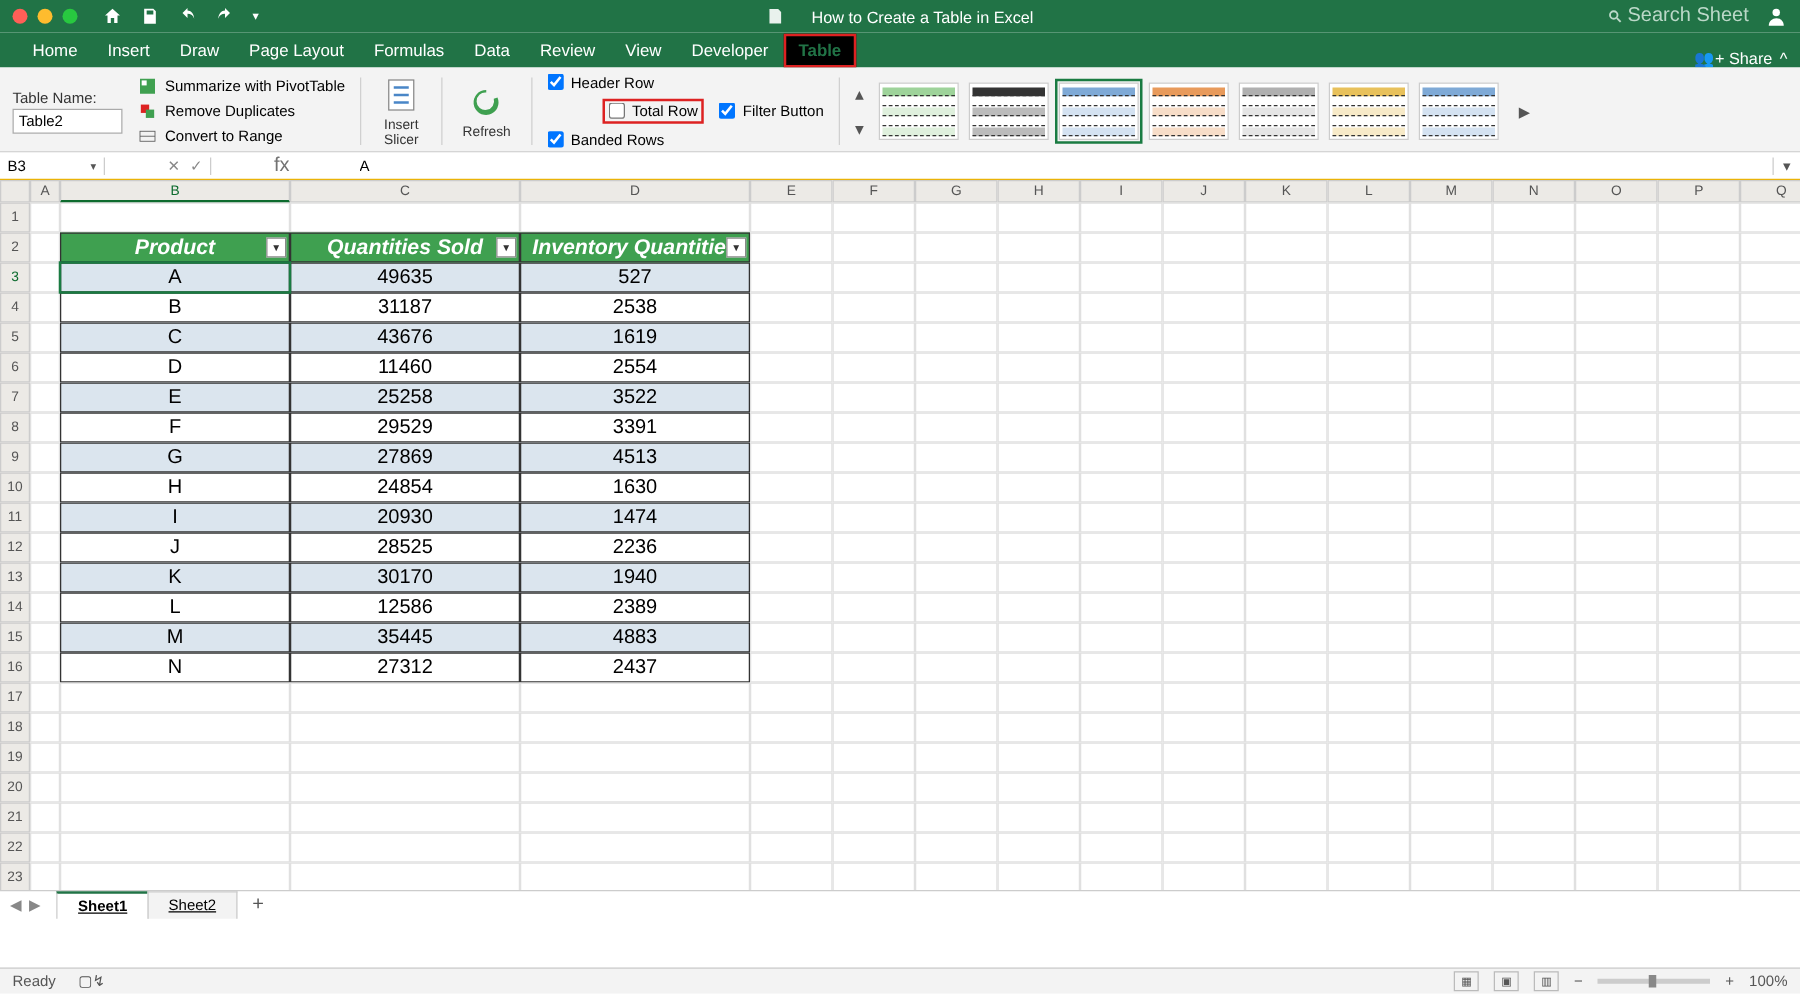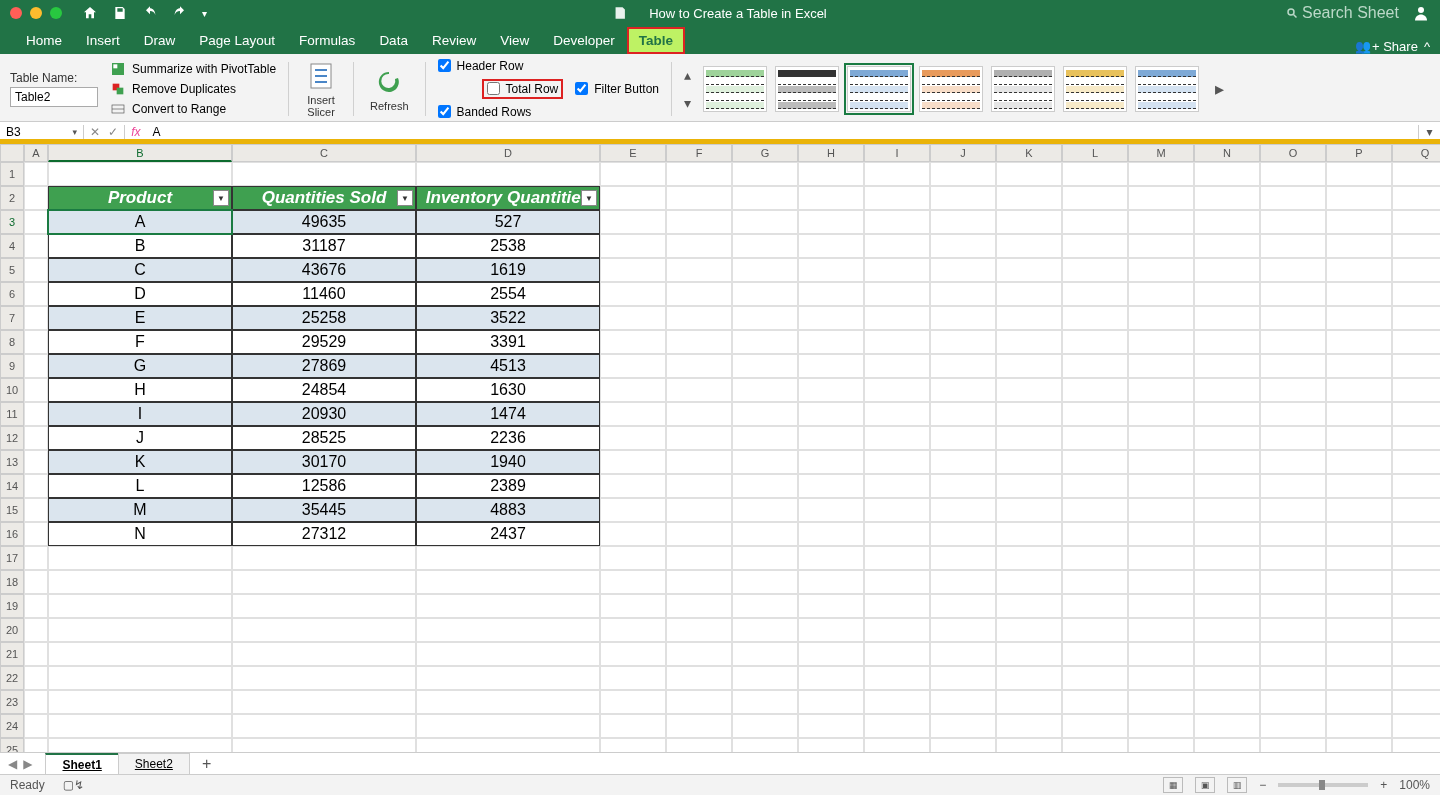--- a/index.html
+++ b/index.html
@@ -16,21 +16,21 @@
 .qat-icon { width: 16px; height: 16px; fill: #fff; }
 .title-center { position: absolute; left: 50%; transform: translateX(-50%); display: flex; gap: 22px; font-size: 13px; }
 .title-right { margin-left: auto; display: flex; align-items: center; gap: 10px; padding-right: 10px; }
 .search-box { display: flex; align-items: center; color: #bbd8c8; font-size: 12px; gap: 4px; }
 .search-box input { background: transparent; border: none; outline: none; color: #fff; font-size: 16px; width: 100px; }
 .search-box input::placeholder { color: #bbd8c8; }
 
 
 .ribbon-tabs { height: 28px; background: #217346; display: flex; align-items: flex-end; padding-left: 14px; }
 .tab { color: #fff; padding: 6px 12px; font-size: 13.5px; cursor: pointer; }
-.tab.active { background: #bef264; color: #217346; font-weight: 600; }
+.tab.active { background: #000000; color: #217346; font-weight: 600; }
 .tab.highlighted { border: 2px solid #d22; padding: 4px 10px; }
 .share-group { margin-left: auto; display: flex; align-items: center; gap: 6px; padding-right: 10px; color: #fff; font-size: 13px; }
 
 
 .ribbon { height: 68px; background: #f3f3f3; border-bottom: 1px solid #ccc; display: flex; align-items: center; padding: 4px 10px 2px; gap: 12px; }
 .group { display: flex; flex-direction: column; gap: 2px; }
 .group-row { display: flex; align-items: center; gap: 6px; }
 .tname-label { font-size: 12px; color: #333; }
 .tname-input { width: 88px; height: 20px; border: 1px solid #aaa; padding: 1px 4px; font-size: 12px; }
 .ribbon-btn-v { display: flex; flex-direction: column; align-items: center; gap: 2px; font-size: 11px; color: #333; padding: 2px 4px; }
@@ -39,24 +39,24 @@
 .divider { width: 1px; height: 54px; background: #d0d0d0; }
 .chk { width: 13px; height: 13px; }
 .red-box { border: 2px solid #d22; padding: 1px 3px; margin-left: 44px; }
 .table-styles { display: flex; gap: 8px; align-items: center; }
 .table-style { width: 64px; height: 46px; border: 1px solid #ccc; background: #fff; position: relative; }
 .table-style.selected { outline: 2px solid #1a7b42; outline-offset: 1px; }
 .ts-row { position: absolute; left: 2px; right: 2px; height: 7px; }
 .arrow-vert { display: flex; flex-direction: column; gap: 12px; color: #555; font-size: 14px; }
 
 
-.formula-bar { height: 22px; background: #fff; border-bottom: 5px solid #eab308; display: flex; align-items: flex-end; }
+.formula-bar { height: 22px; background: #fff; border-bottom: 1px solid #eab308; display: flex; align-items: center; gap: 44px; }
 .name-box { width: 84px; border-right: 1px solid #ccc; display: flex; align-items: center; padding: 0 6px; font-size: 12px; justify-content: space-between; }
 .fb-btns { display: flex; align-items: center; border-right: 1px solid #ccc; padding: 0 6px; gap: 8px; color: #888; }
-.fx { font-style: italic; font-size: 12px; color: #ec4899; padding: 0 6px; }
+.fx { font-size: 16px; color: #737373; padding: 0 6px; }
 .formula-input { flex: 1; border: none; outline: none; padding: 0 6px; font-size: 12px; }
 .fb-expand { width: 22px; border-left: 1px solid #ccc; display:flex; align-items:center; justify-content:center; color:#555; }
 
 
 .grid-container { flex: 1; overflow: hidden; position: relative; background: #fff; }
 .grid { display: grid; grid-template-columns: 24px 24px 184px 184px 184px repeat(13, 66px); }
 .col-header, .row-header { background: #eceae6; border: 0.5px solid #ccc; font-size: 11px; color: #555; display: flex; align-items: center; justify-content: center; height: 18px; }
 .col-header { height: 18px; }
 .corner { background: #eceae6; border: 0.5px solid #ccc; }
 .col-header.active, .row-header.active { color: #0d6b2e; }
@@ -70,21 +70,21 @@
 .row-header { height: 24px; }
 
 
 .sheet-tabs { height: 22px; background: #fff; border-top: 1px solid #ccc; display: flex; align-items: center; padding-left: 8px; gap: 0; }
 .sheet-nav { display: flex; gap: 6px; color: #888; font-size: 12px; padding-right: 14px; }
 .sheet-tab { padding: 3px 16px; border: 1px solid #ccc; border-bottom: none; font-size: 12px; background: #f3f3f3; margin-left: -1px; text-decoration: underline; }
 .sheet-tab.active { background: #fff; font-weight: 600; border-top: 2px solid #217346; }
 .sheet-add { padding: 0 12px; font-size: 16px; color: #555; }
 
 
-.statusbar { height: 21px; background: #f3f3f3; border-top: 1px solid #ccc; display: flex; align-items: center; font-size: 12px; color: #555; padding: 0 10px; }
+.statusbar { height: 21px; background: #f3f3f3; border-top: 1px solid #ccc; display: flex; align-items: center; font-size: 12px; color: #555; padding: 0 10px; margin-top: 40px; }
 .statusbar .right { margin-left: auto; display: flex; align-items: center; gap: 12px; }
 .view-btn { width: 20px; height: 16px; border: 1px solid #bbb; display:flex; align-items:center; justify-content:center; font-size:9px; }
 .zoom-slider { width: 90px; height: 4px; background: #ccc; position: relative; }
 .zoom-thumb { position: absolute; left: 45%; top: -3px; width: 6px; height: 10px; background: #888; }
 </style>
 </head>
 <body>
 
 <div class="titlebar">
   <div class="mac-buttons">

